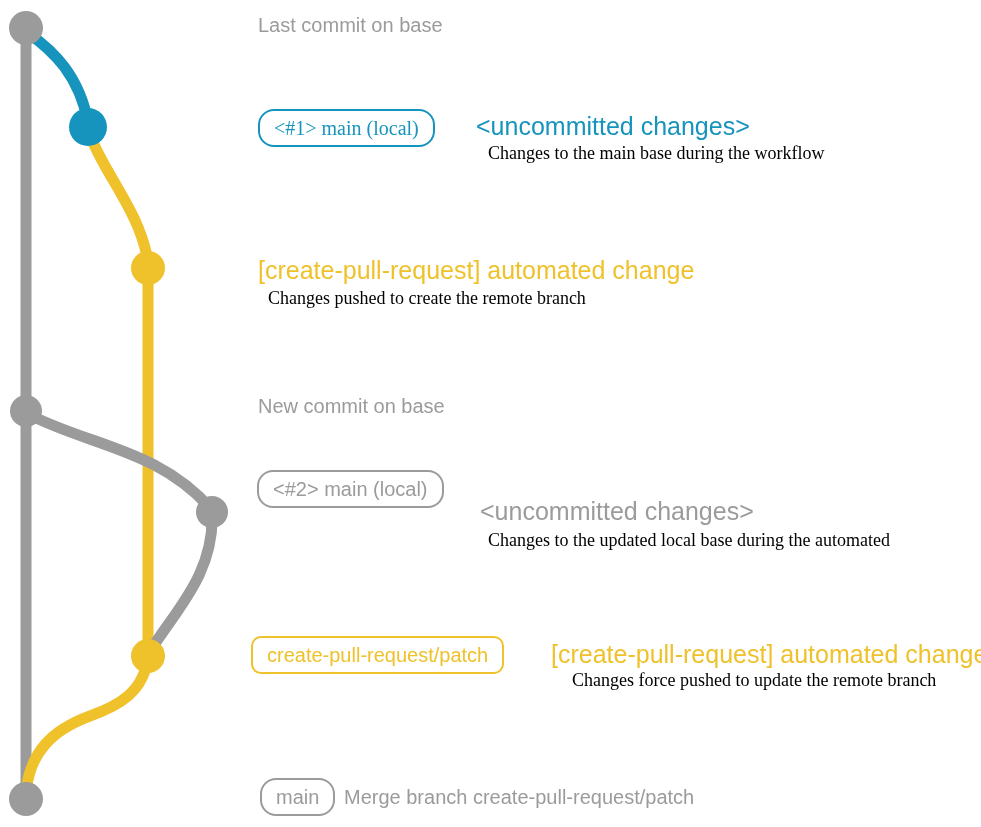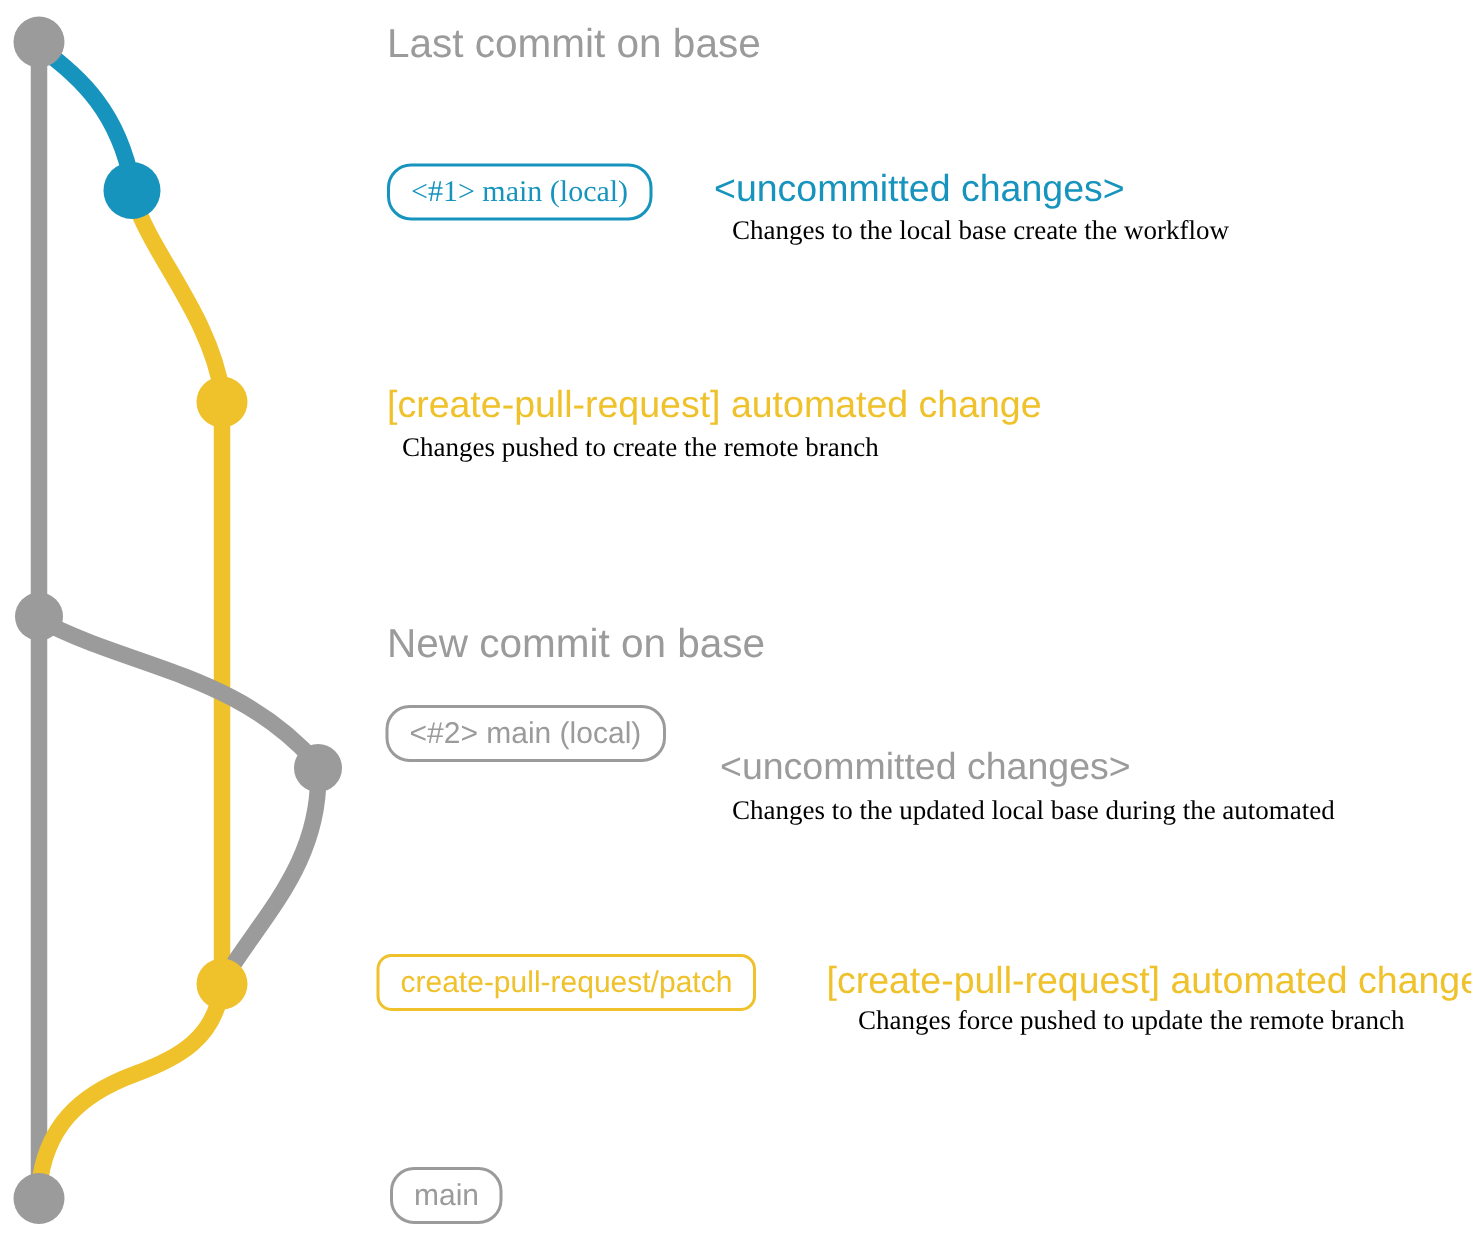--- a/index.html
+++ b/index.html
@@ -5,21 +5,21 @@
   html, body { margin: 0; padding: 0; background: #ffffff; }
   .canvas {
     position: relative;
     width: 981px;
     height: 827px;
     background: var(--color-background, #ffffff);
     font-family: "Liberation Sans", sans-serif;
     overflow: hidden;
   }
   .canvas > .txt { position: absolute; white-space: nowrap; }
-  .title   { font-size: 27px; color: var(--color-gray, #9b9b9b); }
+  .title   { font-size: 20px; color: var(--color-gray, #9b9b9b); }
   .heading { font-size: 25px; font-weight: 400; }
   .heading.blue   { color: var(--color-blue, #1794bd); }
   .heading.gray   { color: var(--color-gray, #9b9b9b); }
   .heading.yellow { color: var(--color-yellow, #efc12a); }
   .desc {
     font-family: "Liberation Serif", serif;
     font-size: 18px;
     color: var(--color-black, #000000);
   }
   .chip {
@@ -55,30 +55,31 @@
     <circle cx="26" cy="411" r="16" fill="#9b9b9b"></circle>
     <circle cx="212" cy="512" r="16" fill="#9b9b9b"></circle>
     <circle cx="148" cy="656" r="17" fill="#efc12a"></circle>
     <circle cx="26" cy="799" r="17" fill="#9b9b9b"></circle>
   </svg>
 
   <div class="txt title" style="left:258px; top:14px">Last commit on base</div>
 
   <div class="txt chip blue" style="left:258px; top:109px">&lt;#1&gt; main (local)</div>
   <div class="txt heading blue" style="left:476px; top:112px">&lt;uncommitted changes&gt;</div>
-  <div class="txt desc" style="left:488px; top:143px">Changes to the local base create the workflow</div>
+  <div class="txt desc" style="left:488px; top:143px">Changes to the main base during the workflow</div>
 
   <div class="txt heading yellow" style="left:258px; top:256px">[create-pull-request] automated change</div>
   <div class="txt desc" style="left:268px; top:288px">Changes pushed to create the remote branch</div>
 
-  <div class="txt title" style="left:258px; top:414px">New commit on base</div>
+  <div class="txt title" style="left:258px; top:395px">New commit on base</div>
 
   <div class="txt chip gray" style="left:257px; top:470px">&lt;#2&gt; main (local)</div>
   <div class="txt heading gray" style="left:480px; top:497px">&lt;uncommitted changes&gt;</div>
   <div class="txt desc" style="left:488px; top:530px">Changes to the updated local base during the automated</div>
 
   <div class="txt chip yellow" style="left:251px; top:636px">create-pull-request/patch</div>
   <div class="txt heading yellow" style="left:551px; top:640px">[create-pull-request] automated change</div>
   <div class="txt desc" style="left:572px; top:670px">Changes force pushed to update the remote branch</div>
 
   <div class="txt chip gray" style="left:260px; top:778px">main</div>
+  <div class="txt title" style="left:344px; top:786px">Merge branch create-pull-request/patch</div>
 
 </div>
 
 </body></html>

